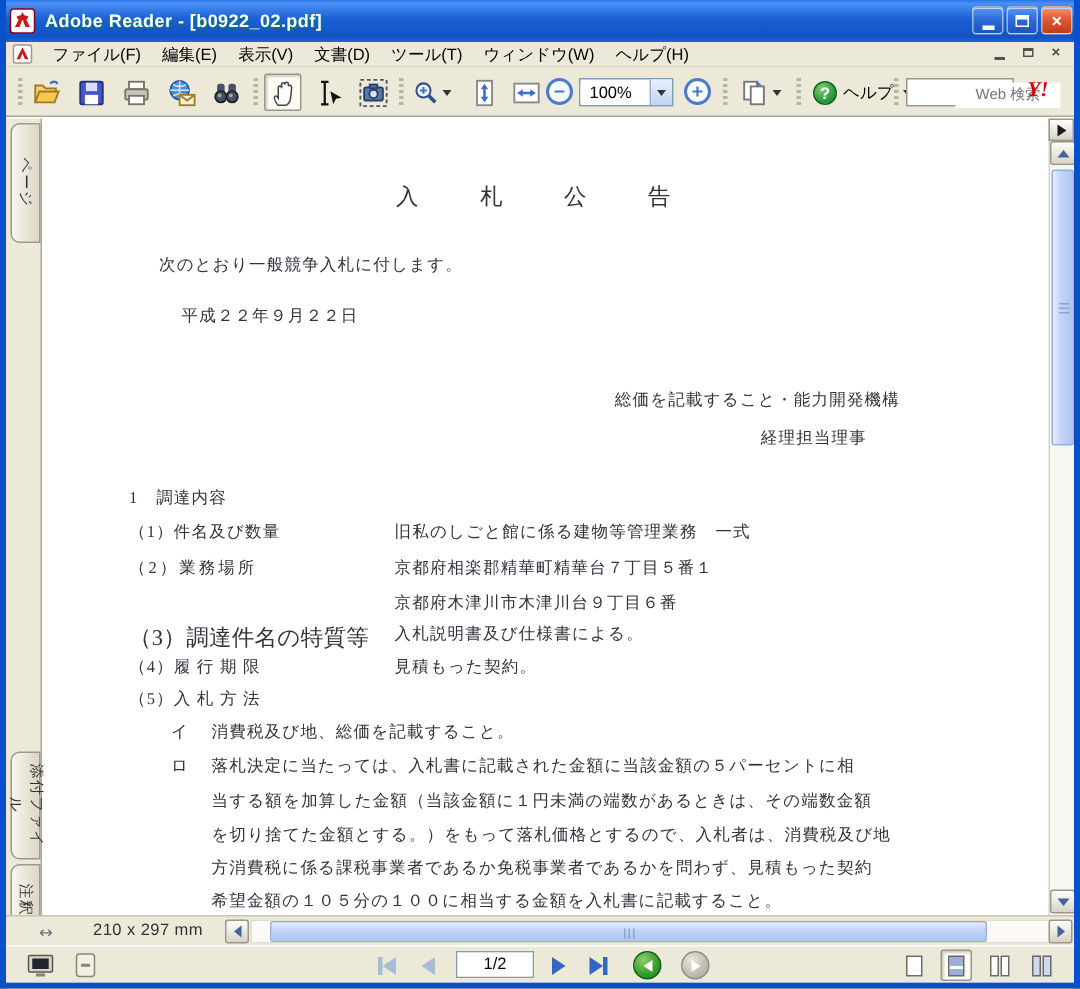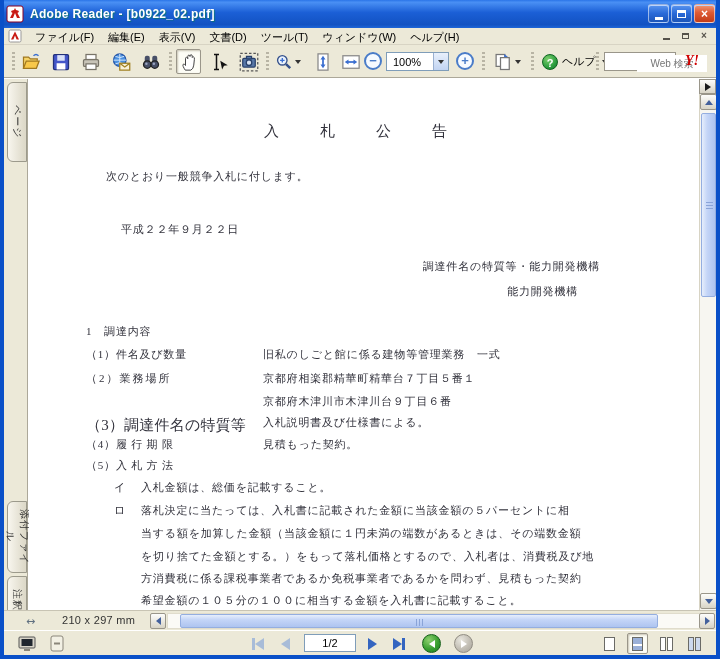--- a/index.html
+++ b/index.html
@@ -298,42 +298,42 @@
 
     <div class="tabstrip">
       <div class="vtab" style="top:3px;height:80px">ページ</div>
       <div class="vtab" style="top:422px;height:72px">添付ファイル</div>
       <div class="vtab" style="top:497px;height:48px">注釈</div>
     </div>
 
     <div class="page">
       <div class="dline doc-title" style="top:43px">入　札　公　告</div>
       <div class="dline" style="top:90px;left:77px">次のとおり一般競争入札に付します。</div>
-      <div class="dline" style="top:143px;left:92px">平成２２年９月２２日</div>
-      <div class="dline" style="top:180px;right:95px">調達件名の特質等・能力開発機構</div>
-      <div class="dline" style="top:205px;right:117px">能力開発機構</div>
+      <div class="dline" style="top:124px;left:92px">平成２２年９月２２日</div>
+      <div class="dline" style="top:180px;right:95px">総価を記載すること・能力開発機構</div>
+      <div class="dline" style="top:205px;right:117px">経理担当理事</div>
       <div class="dline" style="top:245px;left:57px">1　調達内容</div>
 
       <div class="dline" style="top:268px;left:57px">（1）件名及び数量</div>
       <div class="dline" style="top:268px;left:234px">旧私のしごと館に係る建物等管理業務　一式</div>
 
       <div class="dline" style="top:292px;left:57px;letter-spacing:2px">（2）業務場所</div>
       <div class="dline" style="top:292px;left:234px">京都府相楽郡精華町精華台７丁目５番１</div>
       <div class="dline" style="top:315px;left:234px">京都府木津川市木津川台９丁目６番</div>
 
       <div class="dline lbl-small" style="top:337px;left:57px">（3）調達件名の特質等</div>
       <div class="dline" style="top:336px;left:234px">入札説明書及び仕様書による。</div>
 
       <div class="dline" style="top:358px;left:57px">（4）履 行 期 限</div>
       <div class="dline" style="top:358px;left:234px">見積もった契約。</div>
 
       <div class="dline" style="top:379px;left:57px">（5）入 札 方 法</div>
 
       <div class="dline" style="top:401px;left:85px">イ</div>
-      <div class="dline" style="top:401px;left:112px">入札金額は、総価を記載すること。</div>
+      <div class="dline" style="top:401px;left:112px">消費税及び地、総価を記載すること。</div>
 
       <div class="dline" style="top:424px;left:85px">ロ</div>
       <div class="dline" style="top:424px;left:112px">落札決定に当たっては、入札書に記載された金額に当該金額の５パーセントに相</div>
       <div class="dline" style="top:447px;left:112px">当する額を加算した金額（当該金額に１円未満の端数があるときは、その端数金額</div>
       <div class="dline" style="top:492px;left:112px">方消費税に係る課税事業者であるか免税事業者であるかを問わず、見積もった契約</div>
       <div class="dline" style="top:470px;left:112px">を切り捨てた金額とする。）をもって落札価格とするので、入札者は、消費税及び地</div>
       <div class="dline" style="top:514px;left:112px">希望金額の１０５分の１００に相当する金額を入札書に記載すること。</div>
     </div>
 
     <div class="vscroll">

